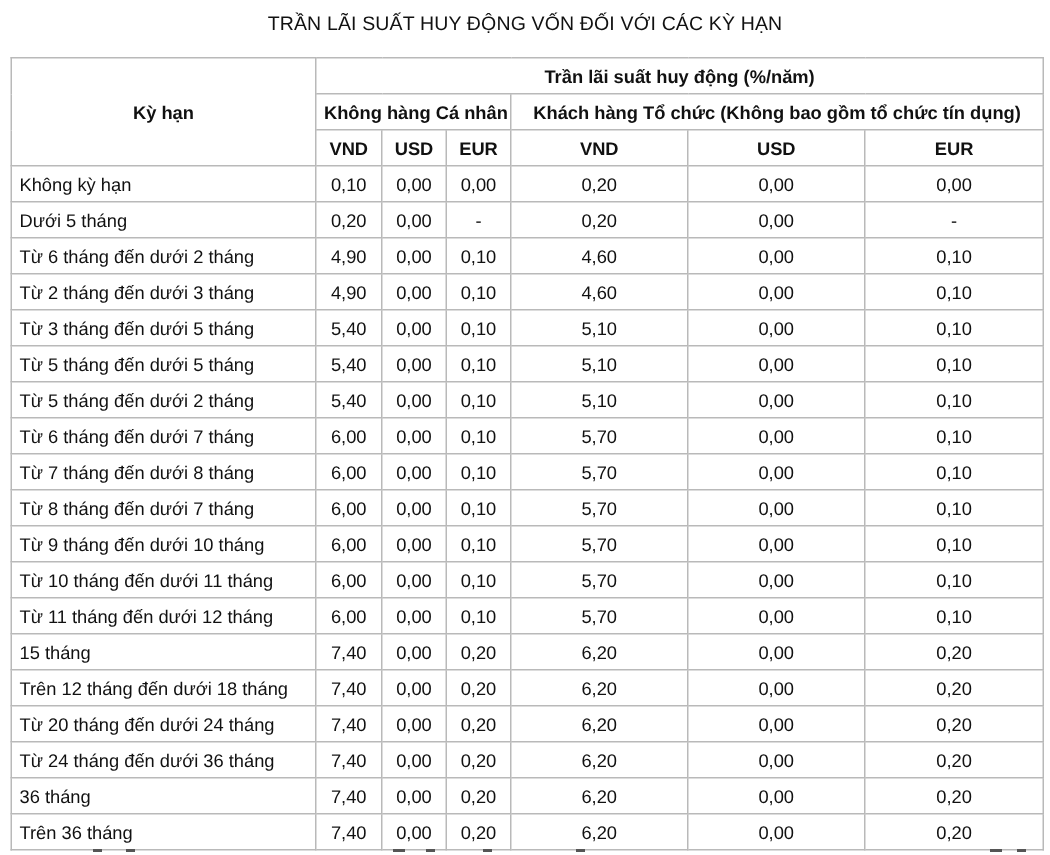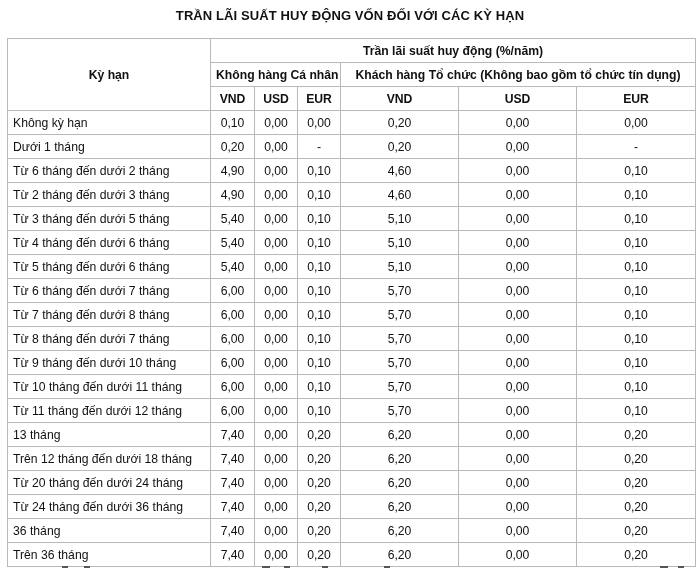--- a/index.html
+++ b/index.html
@@ -1,17 +1,17 @@
 <!DOCTYPE html>
 <html><head>
 <meta charset="utf-8">
 <style>
   html, body { margin: 0; padding: 0; background: #ffffff; }
   body { width: 700px; height: 570px; overflow: hidden; position: relative; font-family: "Liberation Sans", sans-serif; color: #111; }
-  .title { position: absolute; top: 8px; left: 0; width: 700px; text-align: center; font-weight: bold; font-size: 13px; letter-spacing: 0.1px; }
+  .title { position: absolute; top: 8px; left: 0; width: 700px; text-align: center; font-weight: normal; font-size: 13px; letter-spacing: 0.1px; }
   table.rates { position: absolute; top: 38px; left: 7px; border-collapse: collapse; table-layout: fixed; width: 688px; font-size: 12.2px; }
   table.rates td, table.rates th { border: 1px solid #b9b9b9; height: 23px; padding: 0 5px; white-space: nowrap; overflow: hidden; }
   table.rates th { font-weight: bold; text-align: center; }
   table.rates td { text-align: center; }
   table.rates td.term { text-align: left; }
   .footline { position: absolute; top: 566px; left: 0; width: 700px; height: 4px; overflow: hidden; }
   .footline span { position: absolute; top: 0; height: 2px; background: #555; }
 </style>
 </head>
 <body>
@@ -50,21 +50,21 @@
       <tr>
         <td class="term">Không kỳ hạn</td>
         <td>0,10</td>
         <td>0,00</td>
         <td>0,00</td>
         <td>0,20</td>
         <td>0,00</td>
         <td>0,00</td>
       </tr>
       <tr>
-        <td class="term">Dưới 1 tháng</td>
+        <td class="term">Dưới 5 tháng</td>
         <td>0,20</td>
         <td>0,00</td>
         <td>-</td>
         <td>0,20</td>
         <td>0,00</td>
         <td>-</td>
       </tr>
       <tr>
         <td class="term">Từ 6 tháng đến dưới 2 tháng</td>
         <td>4,90</td>
@@ -86,30 +86,30 @@
       <tr>
         <td class="term">Từ 3 tháng đến dưới 5 tháng</td>
         <td>5,40</td>
         <td>0,00</td>
         <td>0,10</td>
         <td>5,10</td>
         <td>0,00</td>
         <td>0,10</td>
       </tr>
       <tr>
-        <td class="term">Từ 4 tháng đến dưới 6 tháng</td>
+        <td class="term">Từ 5 tháng đến dưới 5 tháng</td>
         <td>5,40</td>
         <td>0,00</td>
         <td>0,10</td>
         <td>5,10</td>
         <td>0,00</td>
         <td>0,10</td>
       </tr>
       <tr>
-        <td class="term">Từ 5 tháng đến dưới 6 tháng</td>
+        <td class="term">Từ 5 tháng đến dưới 2 tháng</td>
         <td>5,40</td>
         <td>0,00</td>
         <td>0,10</td>
         <td>5,10</td>
         <td>0,00</td>
         <td>0,10</td>
       </tr>
       <tr>
         <td class="term">Từ 6 tháng đến dưới 7 tháng</td>
         <td>6,00</td>
@@ -158,21 +158,21 @@
       <tr>
         <td class="term">Từ 11 tháng đến dưới 12 tháng</td>
         <td>6,00</td>
         <td>0,00</td>
         <td>0,10</td>
         <td>5,70</td>
         <td>0,00</td>
         <td>0,10</td>
       </tr>
       <tr>
-        <td class="term">13 tháng</td>
+        <td class="term">15 tháng</td>
         <td>7,40</td>
         <td>0,00</td>
         <td>0,20</td>
         <td>6,20</td>
         <td>0,00</td>
         <td>0,20</td>
       </tr>
       <tr>
         <td class="term">Trên 12 tháng đến dưới 18 tháng</td>
         <td>7,40</td>

